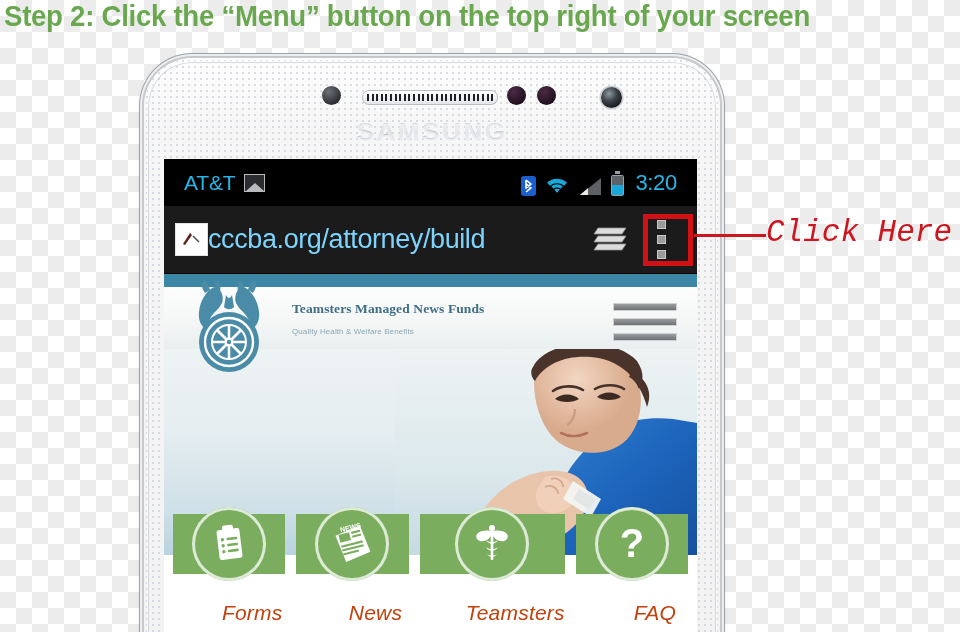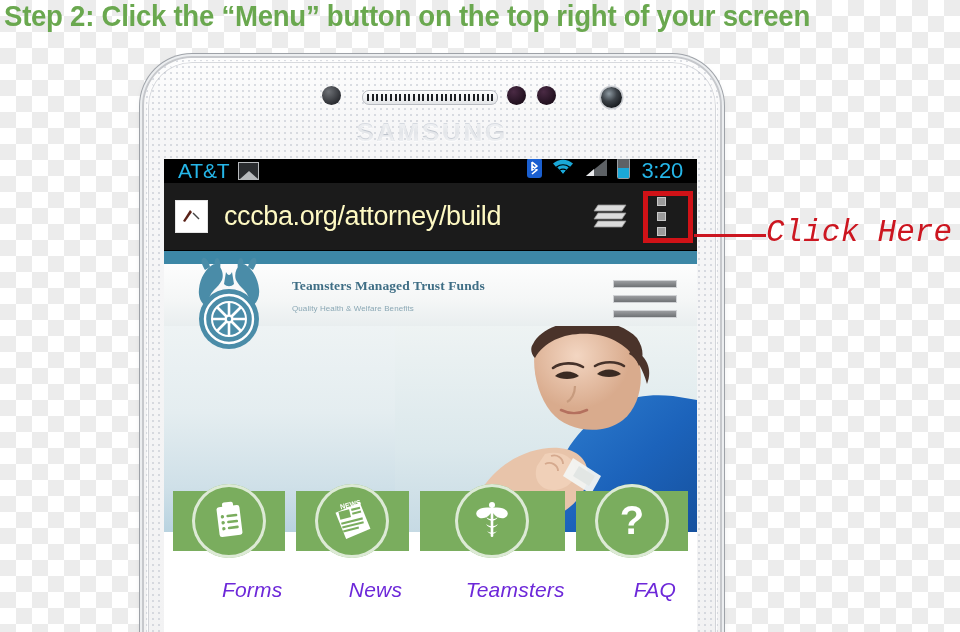--- a/index.html
+++ b/index.html
@@ -147,25 +147,25 @@
     top: 101px;
     width: 533px;
     height: 499px;
     background: #ffffff;
     overflow: hidden;
     box-shadow: inset 0 0 0 1px #2a2c30;
   }
 
   
   .status-bar {
-    height: 24px;
+    height: 47px;
     background: #000000;
     display: flex;
     align-items: center;
-    padding: 0 14px;
+    padding: 0 20px;
     box-sizing: border-box;
   }
   .carrier {
     color: #25b6e8;
     font-size: 21px;
     font-weight: 500;
     letter-spacing: -0.2px;
   }
   .sb-gallery-icon {
     margin-left: 9px;
@@ -183,21 +183,21 @@
     left: 1px;
     bottom: 0;
     width: 0; height: 0;
     border-left: 9px solid transparent;
     border-right: 9px solid transparent;
     border-bottom: 8px solid #b8babd;
   }
   .sb-spacer { flex: 1; }
   .sb-right {
     display: flex;
-    align-items: flex-start;
+    align-items: flex-end;
     gap: 9px;
   }
   .bt-icon { width: 15px; height: 20px; }
   .wifi-icon { width: 24px; height: 19px; }
   .signal-icon { width: 24px; height: 19px; }
   .battery-icon {
     width: 13px; height: 21px;
     border: 1.8px solid #9aa0a5;
     border-radius: 1.5px;
     position: relative;
@@ -234,23 +234,23 @@
     width: 33px;
     height: 33px;
     background: #ffffff;
     border: 1px solid #e4e4e4;
     box-sizing: border-box;
     position: relative;
     flex: 0 0 auto;
   }
   .favicon svg { position: absolute; left: 0; top: 0; }
   .url-text {
-    color: #fef9c3;
+    color: #7dd3fc;
     font-size: 27px;
-    margin-left: 16px;
+    margin-left: 0;
     letter-spacing: -0.4px;
     white-space: nowrap;
     overflow: hidden;
   }
   .bb-spacer { flex: 1; }
   .tabs-icon {
     width: 36px;
     height: 30px;
     flex: 0 0 auto;
     margin-right: 16px;
@@ -381,21 +381,21 @@
     display: flex;
     align-items: flex-start;
     justify-content: center;
     padding-top: 27px;
     box-sizing: border-box;
   }
   .tile-label {
     font-family: "Liberation Sans", sans-serif;
     font-style: italic;
     font-size: 21px;
-    color: #6d28d9;
+    color: #c2410c;
     letter-spacing: 0.2px;
     margin-left: 46px;
   }
   .tile-circle {
     position: absolute;
     top: -7px;
     left: 50%;
     transform: translateX(-50%);
     width: 74px;
     height: 74px;
@@ -499,21 +499,21 @@
         <span class="menu-dot"></span>
       </span>
       <span class="menu-highlight"></span>
     </div>
 
     <div class="site">
       <div class="site-topbar"></div>
 
       <div class="site-header">
         <div class="brand-text">
-          <div class="brand-title">Teamsters Managed Trust Funds</div>
+          <div class="brand-title">Teamsters Managed News Funds</div>
           <div class="brand-sub">Quality Health &amp; Welfare Benefits</div>
         </div>
         <div class="site-hamburger">
           <span></span>
           <span></span>
           <span></span>
         </div>
       </div>
 
       <div class="logo-wrap">

